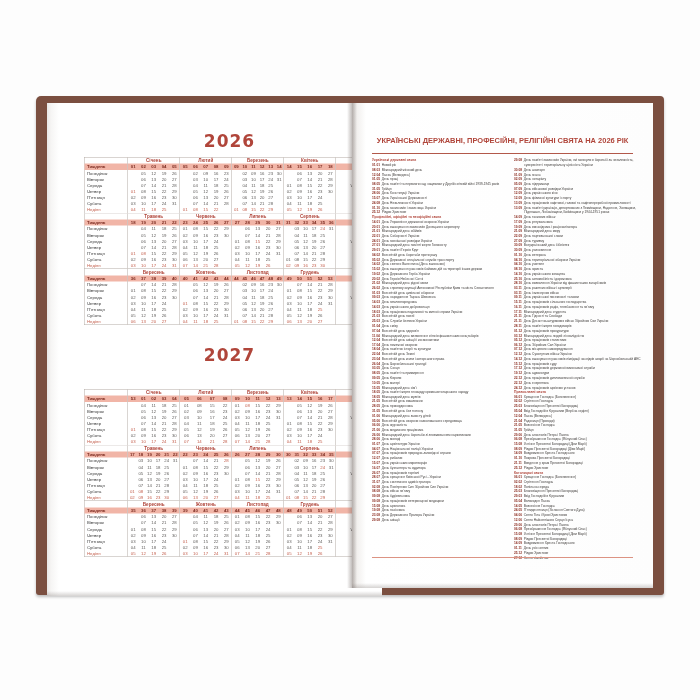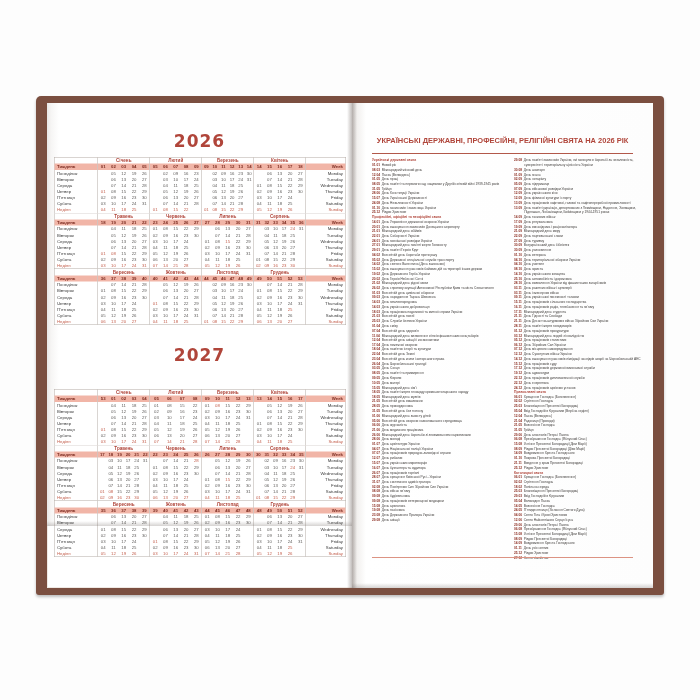--- a/index.html
+++ b/index.html
@@ -4,22 +4,22 @@
 <style>
   html,body{margin:0;padding:0;background:#ffffff;}
   .screen{position:relative;width:700px;height:700px;background:#fdfdfd;overflow:hidden;
           font-family:"Liberation Sans", sans-serif;}
   
   .book-cover{position:absolute;left:36px;top:96px;width:628px;height:499px;
               background:var(--cover,#7b4f40);border-radius:5px 4px 3px 3px;
               box-shadow:0 2px 3px rgba(0,0,0,.25);}
   .pages{position:absolute;left:47px;top:103px;width:606px;height:485px;background:#fff;
          box-shadow:inset 0 0 0 1px #efe9e4;}
-  .page-left{position:absolute;left:0;top:0;width:305px;height:423px;
-             background:linear-gradient(90deg,#e9e7e5 0,#f6f5f4 4px,#ffffff 12px,#ffffff 100%);}
+  .page-left{position:absolute;left:0;top:0;width:305px;height:493px;
+             background:linear-gradient(90deg,#e9e7e5 0,#f6f5f4 4px,#ffffff 12px,#ffffff 100%);padding-left:30px;}
   .page-right{position:absolute;left:305px;top:0;width:301px;height:485px;
               background:linear-gradient(90deg,#e3e0de 0,#f2f0ee 5px,#ffffff 14px,#fdfdfd 100%);}
   .gutter{position:absolute;left:300px;top:0;width:10px;height:485px;
           background:linear-gradient(90deg,rgba(120,110,105,0) 0,rgba(120,110,105,.45) 50%,rgba(120,110,105,0) 100%);}
   .page-bottom-shade{position:absolute;left:0;bottom:0;width:100%;height:5px;
           background:linear-gradient(180deg,rgba(0,0,0,0) 0,rgba(90,80,75,.25) 100%);}
 
   
   .year-title{text-align:center;font-weight:bold;font-size:17px;letter-spacing:1px;
               color:var(--accent,#b0453a);font-family:"DejaVu Sans", sans-serif;}

